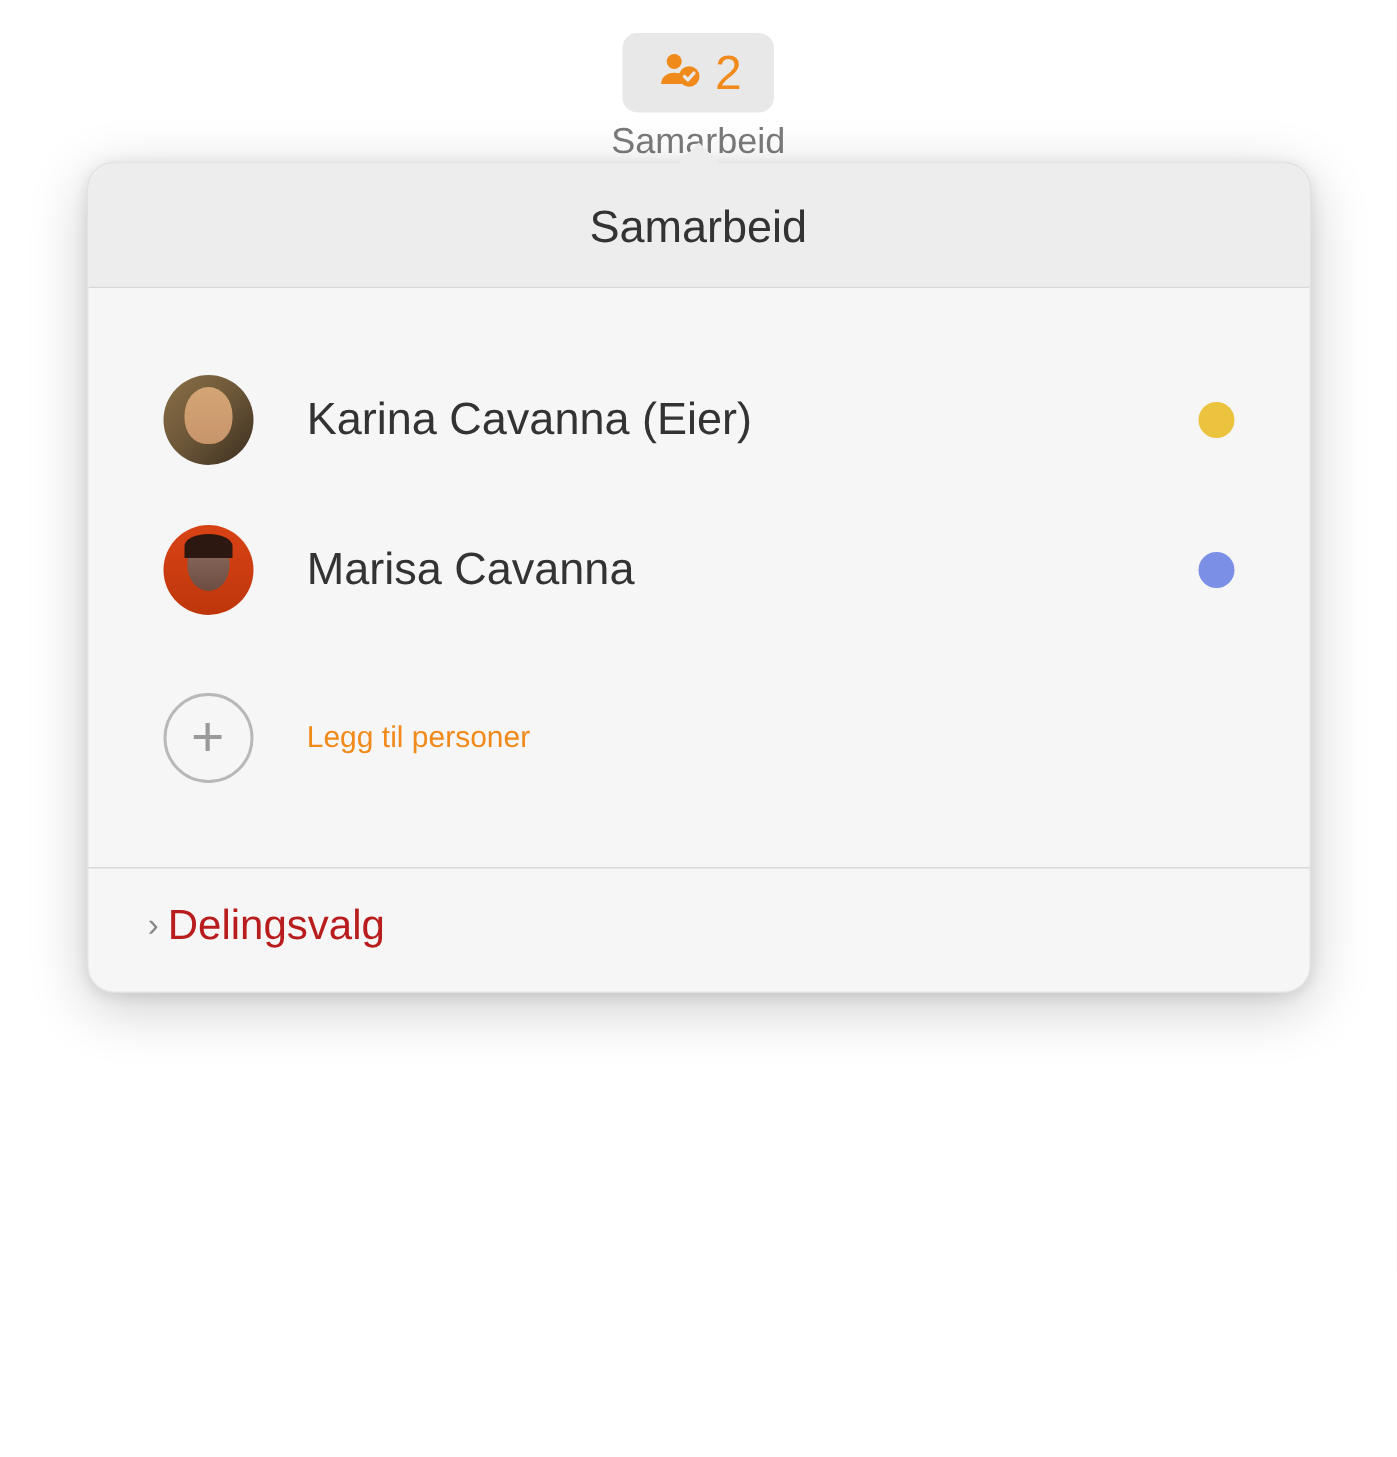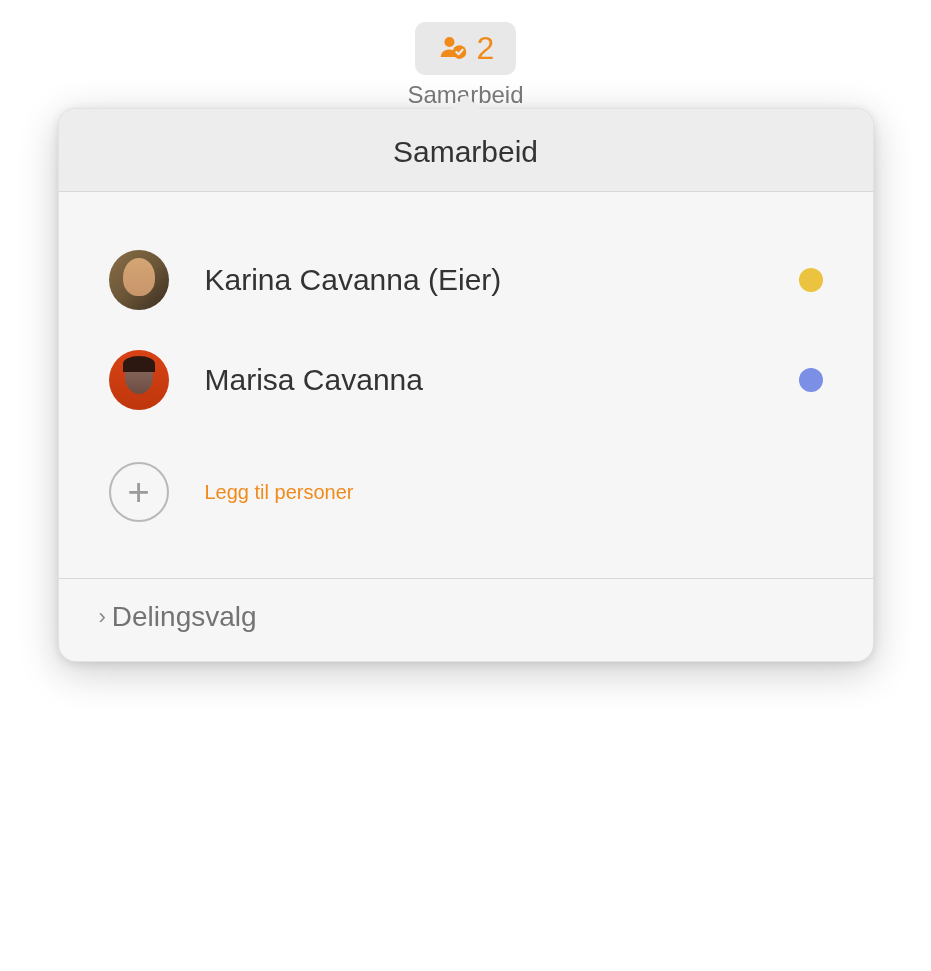--- a/index.html
+++ b/index.html
@@ -239,21 +239,21 @@
     }
     
     .chevron {
       font-size: 22px;
       color: #888;
       font-weight: 300;
     }
     
     .sharing-options-title {
       font-size: 28px;
-      color: #737373;
+      color: #b91c1c;
     }
     
     .sharing-options-desc {
       font-size: 26px;
       color: #888;
       margin-top: 4px;
       margin-left: 22px;
     }
   </style>
 </head>

